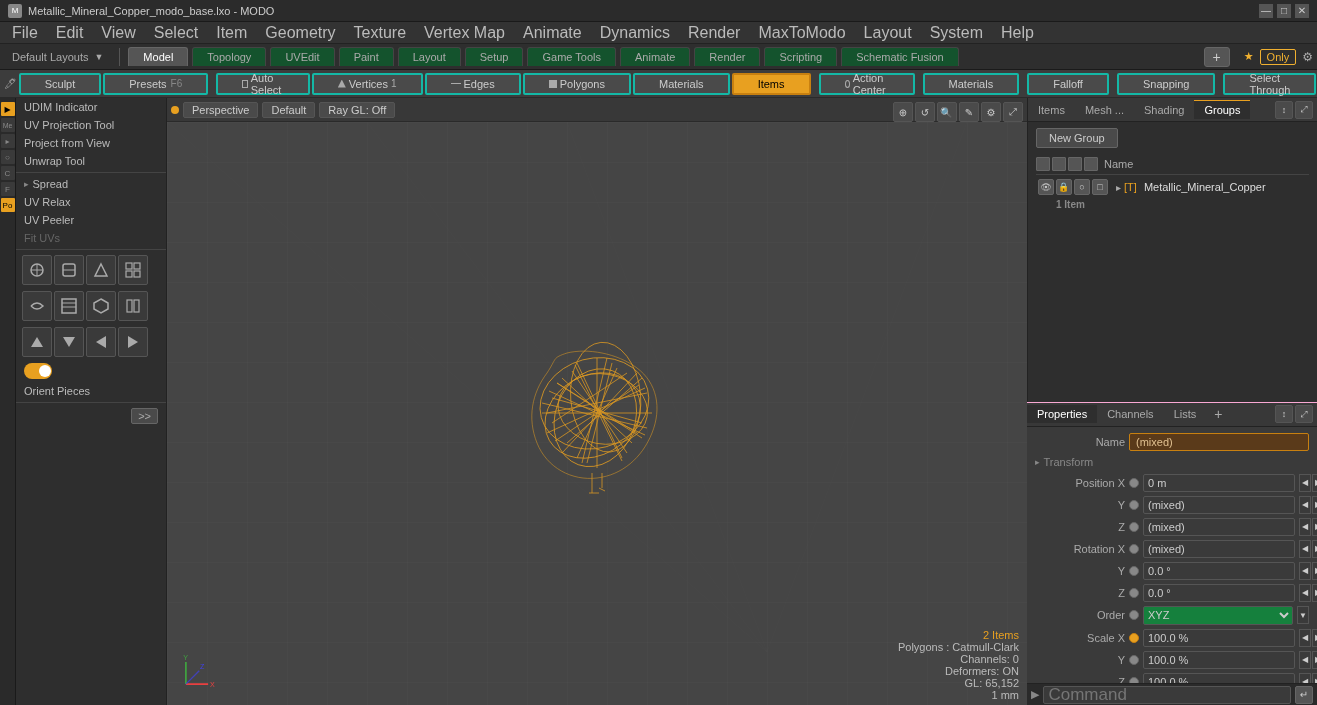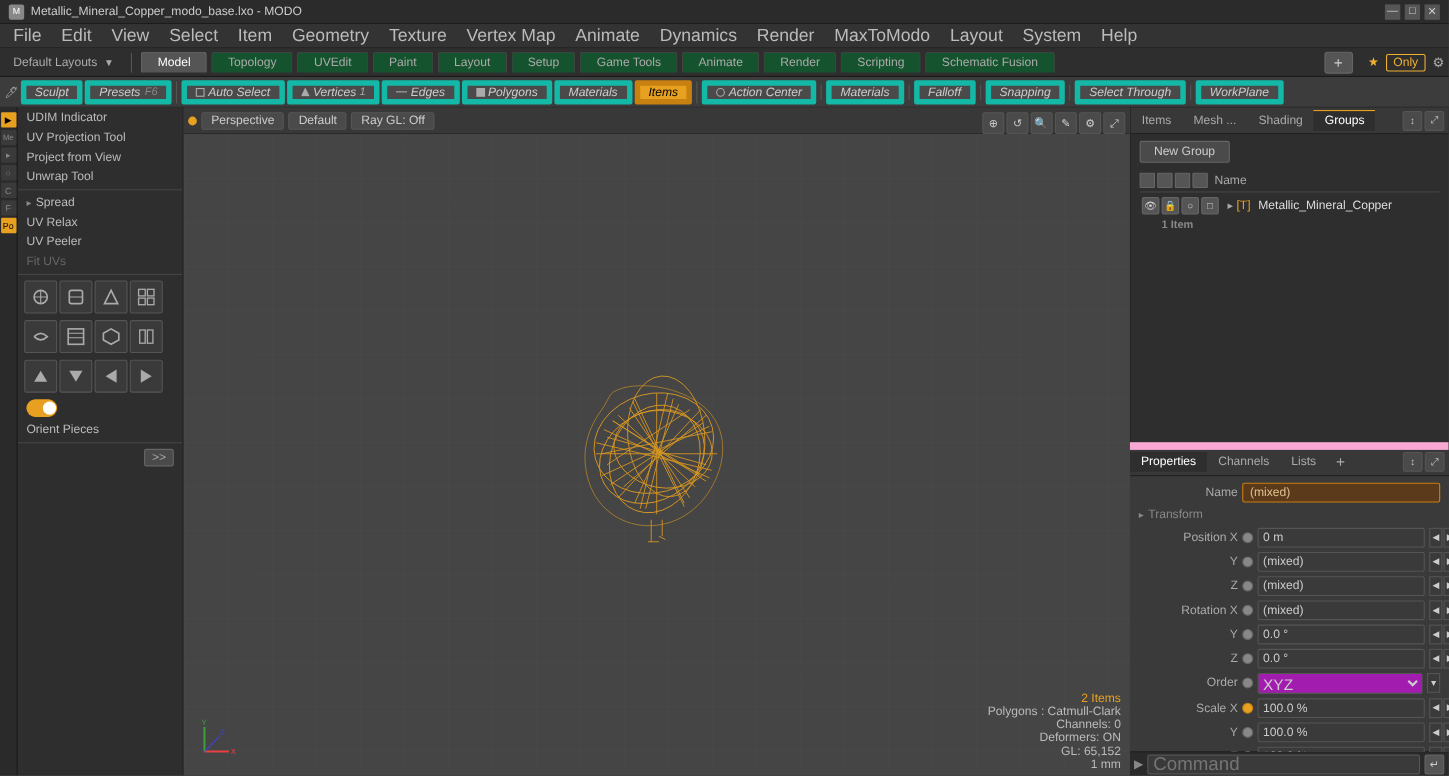--- a/index.html
+++ b/index.html
@@ -33,21 +33,21 @@
     #tab-layouts { display: flex; align-items: center; gap: 6px; padding: 0 8px; color: #aaa; font-size: 11px; }
     #tab-add { background: #555; border: 1px solid #666; color: #ccc; padding: 1px 8px; cursor: pointer; font-size: 14px; border-radius: 3px; margin-left: 4px; }
     #tab-right { margin-left: auto; display: flex; align-items: center; gap: 6px; }
     #tab-only { color: #f0b030; font-size: 11px; border: 1px solid #f0b030; padding: 1px 6px; border-radius: 2px; }
 
     
     #toolbar {
       height: 28px; background: #3c3c3c; display: flex; align-items: center; padding: 0 4px; gap: 2px;
       border-bottom: 1px solid #2a2a2a;
     }
-    .tool-btn { padding: 2px 8px; background: #4a4a4a; border: 5px solid #14b8a6; color: #ccc; cursor: pointer; font-size: 11px; border-radius: 2px; height: 22px; display: flex; align-items: center; font-style: italic; }
+    .tool-btn { padding: 2px 24px; background: #4a4a4a; border: 2px solid #14b8a6; color: #ccc; cursor: pointer; font-size: 11px; border-radius: 2px; height: 22px; display: flex; align-items: center; }
     .tool-btn.active { background: #e8a020; color: #000; border-color: #c88010; }
     .tool-sep { width: 1px; height: 20px; background: #555; margin: 0 2px; }
 
     
     #main { display: flex; height: calc(705px - 22px - 22px - 26px - 28px); }
 
     
     #left-panel { width: 167px; background: #2e2e2e; border-right: 1px solid #222; display: flex; flex-direction: column; overflow: hidden; }
     #left-tools { flex: 1; overflow-y: auto; }
     .left-item { padding: 3px 8px; color: #bbb; cursor: pointer; font-size: 11px; white-space: nowrap; }
@@ -78,34 +78,34 @@
     #new-group-btn { margin: 6px 8px; padding: 3px 12px; background: #4a4a4a; border: 1px solid #666; color: #ccc; cursor: pointer; font-size: 11px; border-radius: 2px; display: inline-flex; align-items: center; }
     #groups-list { padding: 0 8px; }
     #groups-header { display: flex; align-items: center; padding: 3px 0; color: #aaa; font-size: 11px; border-bottom: 1px solid #444; }
     .groups-name-col { flex: 1; }
     #groups-row { display: flex; align-items: center; padding: 4px 2px; gap: 4px; }
     .group-eye-btn { width: 16px; height: 16px; background: #555; border: 1px solid #666; display: flex; align-items: center; justify-content: center; cursor: pointer; font-size: 9px; border-radius: 2px; }
     .group-item-name { flex: 1; color: #ddd; font-size: 11px; padding-left: 4px; }
     .group-sub { color: #888; font-size: 10px; padding-left: 20px; font-weight: bold; }
 
     
-    #props-panel { flex: 1; border-top: 7px solid #f9a8d4; overflow-y: auto; }
+    #props-panel { flex: 1; border-top: 1px solid #f9a8d4; overflow-y: auto; }
     #props-tabs { height: 24px; display: flex; align-items: center; background: #383838; border-bottom: 1px solid #222; }
     .props-tab { padding: 3px 10px; color: #aaa; cursor: pointer; font-size: 11px; }
     .props-tab.active { color: #fff; background: #2e2e2e; }
     .props-add-btn { margin-left: 4px; color: #aaa; cursor: pointer; font-size: 14px; padding: 0 4px; }
     #props-content { padding: 4px 0; }
     .prop-row { display: flex; align-items: center; padding: 2px 8px; gap: 4px; min-height: 22px; }
     .prop-label { width: 90px; color: #aaa; font-size: 11px; text-align: right; flex-shrink: 0; }
     .prop-input { flex: 1; background: #3a3a3a; border: 1px solid #555; color: #ccc; font-size: 11px; padding: 1px 4px; height: 18px; border-radius: 2px; }
     .prop-section { padding: 3px 8px; color: #888; font-size: 11px; border-bottom: 1px solid #3a3a3a; display: flex; align-items: center; gap: 4px; cursor: pointer; }
     .prop-section-arrow { font-size: 9px; }
     .prop-circle { width: 10px; height: 10px; border-radius: 50%; background: #888; border: 1px solid #666; cursor: pointer; flex-shrink: 0; }
     .prop-circle.orange { background: #e8a020; border-color: #c88010; }
-    .prop-select { flex: 1; background: #a21caf; border: 1px solid #555; color: #ccc; font-size: 14px; height: 19px; border-radius: 2px; }
+    .prop-select { flex: 1; background: #15803d; border: 1px solid #555; color: #ccc; font-size: 11px; height: 19px; border-radius: 2px; }
     .name-input { width: 100%; background: #4a3a2a; border: 1px solid #c88010; color: #e0c090; font-size: 11px; padding: 2px 6px; border-radius: 2px; }
 
     
     #left-mini-toolbar { width: 16px; background: #2a2a2a; border-right: 1px solid #1a1a1a; display: flex; flex-direction: column; align-items: center; padding: 4px 0; gap: 2px; }
     .mini-btn { width: 14px; height: 14px; background: #3a3a3a; color: #888; font-size: 8px; cursor: pointer; display: flex; align-items: center; justify-content: center; border-radius: 1px; }
     .mini-btn.active { background: #e8a020; color: #000; }
 
     
     #mesh-container { position: absolute; top: 50%; left: 50%; transform: translate(-50%, -50%); }
 

